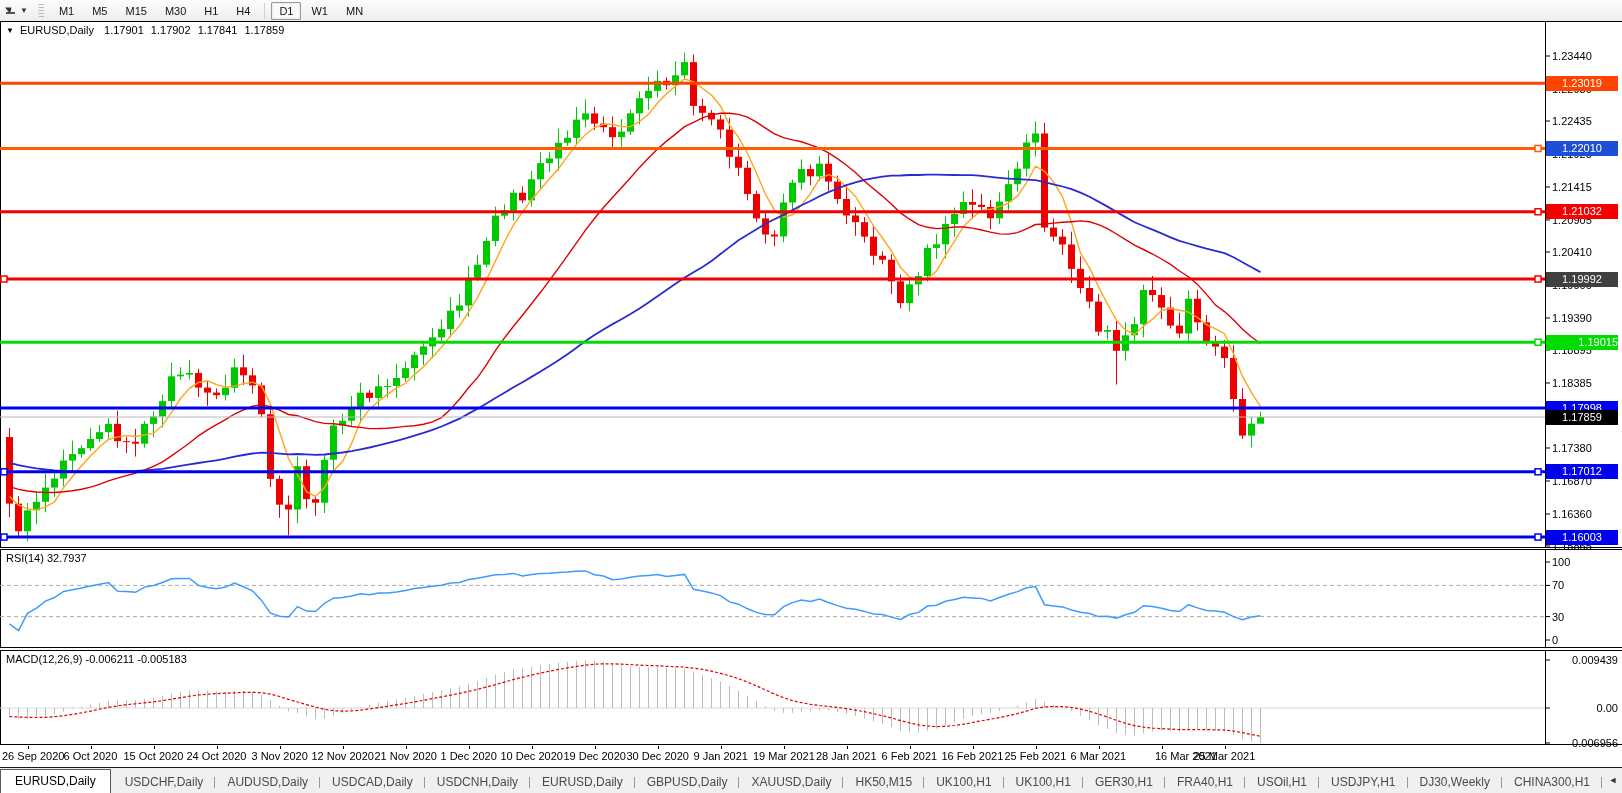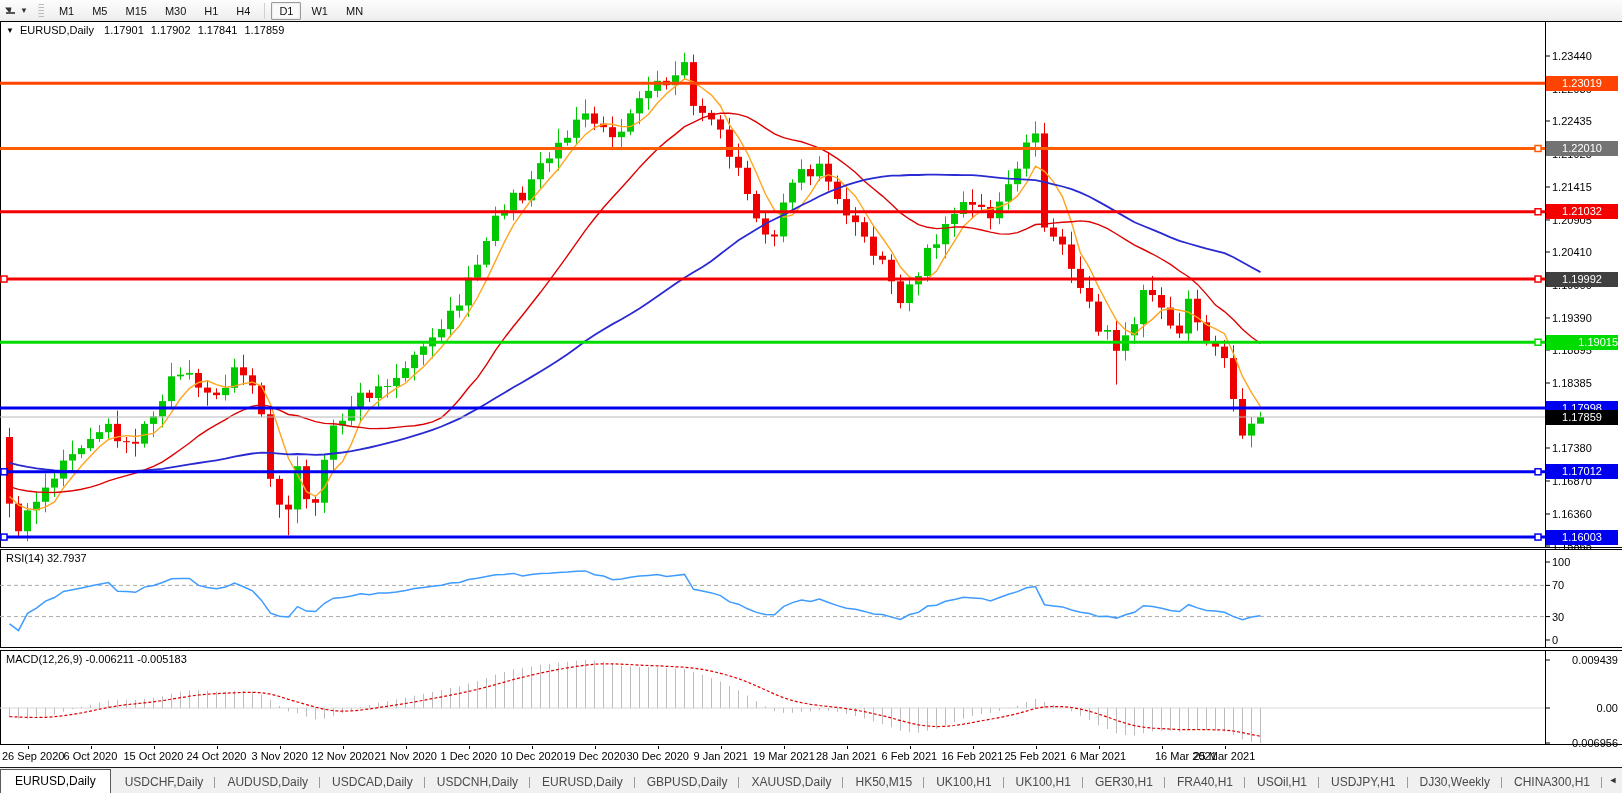--- a/index.html
+++ b/index.html
@@ -407,21 +407,21 @@
       <div class="axis-tick-label" style="top: 223.999px;">1.20410</div>
       <div class="axis-tick-label" style="top: 256.988px;">1.19900</div>
       <div class="axis-tick-label" style="top: 289.978px;">1.19390</div>
       <div class="axis-tick-label" style="top: 321.998px;">1.18895</div>
       <div class="axis-tick-label" style="top: 354.988px;">1.18385</div>
       <div class="axis-tick-label" style="top: 419.997px;">1.17380</div>
       <div class="axis-tick-label" style="top: 452.987px;">1.16870</div>
       <div class="axis-tick-label" style="top: 485.977px;">1.16360</div>
       <div class="axis-tick-label" style="top: 517.996px;">1.15865</div>
       <div class="price-badge" style="top: 54.7328px; background: rgb(255, 67, 0);">1.23019</div>
-      <div class="price-badge" style="top: 120.001px; background: #737373;">1.22010</div>
+      <div class="price-badge" style="top: 120.001px; background: #1d4ed8;">1.22010</div>
       <div class="price-badge" style="top: 183.264px; background: rgb(244, 0, 0);">1.21032</div>
       <div class="price-badge" style="top: 250.537px; background: #404040;">1.19992</div>
       <div class="price-badge" style="top: 313.736px; background: rgb(0, 220, 0); text-align: right;">1.19015</div>
       <div class="price-badge" style="top: 379.521px; background: rgb(0, 0, 240);">1.17998</div>
       <div class="price-badge" style="top: 443.302px; background: rgb(0, 0, 240);">1.17012</div>
       <div class="price-badge" style="top: 508.57px; background: rgb(0, 0, 240);">1.16003</div>
       <div class="price-badge" style="top: 388.513px; background: rgb(0, 0, 0);">1.17859</div>
     </div>
 </div>
 

